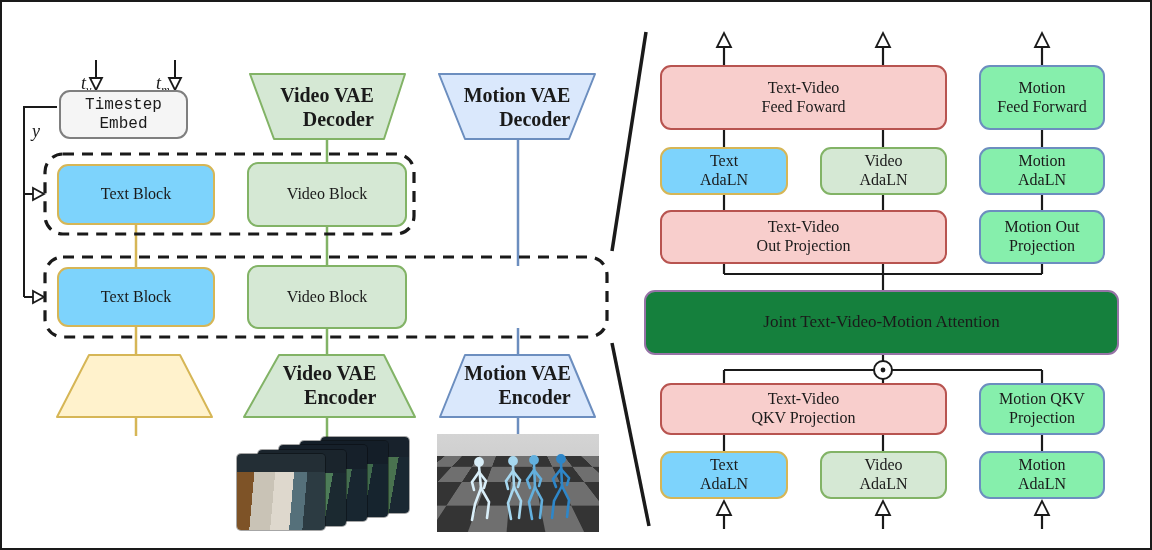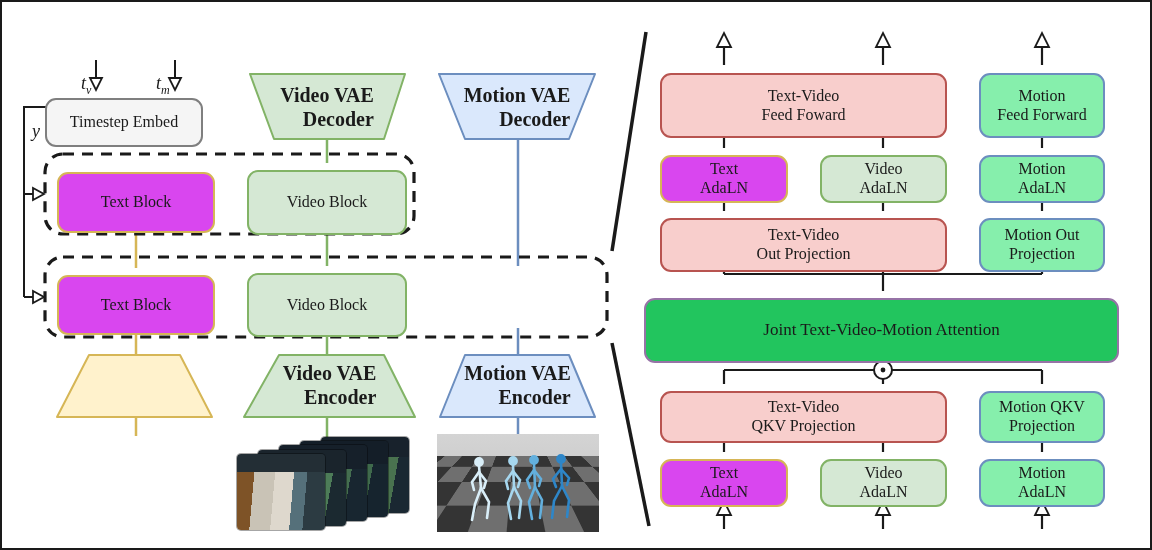--- a/index.html
+++ b/index.html
@@ -5,27 +5,27 @@
   html,body{margin:0;padding:0;background:#ffffff;}
   #canvas{
     position:relative;width:1152px;height:550px;background:#ffffff;
     border:2px solid #1a1a1a;box-sizing:border-box;overflow:hidden;
     font-family:"Liberation Serif", serif;color:#1a1a1a;
   }
   #wires{position:absolute;left:0;top:0;width:1152px;height:550px;z-index:1;}
   .box{
     position:absolute;z-index:2;display:flex;align-items:center;justify-content:center;
     text-align:center;border-radius:11px;border:2px solid;box-sizing:border-box;
-    font-size:16px;line-height:1.18;white-space:pre-line;margin-top:8px;
-  }
-  .yellow{background:#d946ef;border-color:#D6B656;}
+    font-size:16px;line-height:1.18;white-space:pre-line;
+  }
+  .yellow{background:#7dd3fc;border-color:#D6B656;}
   .green {background:#D5E8D4;border-color:#82B366;}
   .blue  {background:#86efac;border-color:#6C8EBF;}
   .red   {background:#F8CECC;border-color:#B85450;}
-  .purple{background:#22c55e;border-color:#9673A6;text-align:center;}
+  .purple{background:#15803d;border-color:#9673A6;text-align:center;}
   .gray  {background:#F5F5F5;border-color:#7f7f7f;}
   .trap-label{
     position:absolute;z-index:2;display:flex;align-items:center;justify-content:center;
     text-align:right;font-size:20px;line-height:1.18;white-space:pre-line;pointer-events:none;font-weight:bold;
   }
   .mathlab{position:absolute;z-index:2;font-style:italic;font-size:18px;margin-top:39px;}
   .mathlab sub{font-size:12px;}
   .prompt{
     position:absolute;z-index:2;background:#F7F7F7;border:2px solid #5f5f5f;border-radius:14px;
     box-sizing:border-box;display:flex;align-items:center;justify-content:center;text-align:center;
@@ -146,21 +146,21 @@
     <g>
       <circle cx="881" cy="368" r="9" fill="#ffffff" stroke="#1a1a1a" stroke-width="2"></circle>
       <circle cx="881" cy="368" r="2.4" fill="#1a1a1a"></circle>
     </g>
   </svg>
 
   <div class="mathlab" style="left:79px;top:32px;"><span>t</span><sub>v</sub></div>
   <div class="mathlab" style="left:154px;top:32px;"><span>t</span><sub>m</sub></div>
   <div class="mathlab" style="left:30px;top:80px;">y</div>
 
-  <div class="box gray" style="left:43px;top:88px;width:158px;height:49px;">Timestep Embed</div>
+  <div class="box gray" style="left:57px;top:88px;width:129px;height:49px;font-family:Liberation Mono, monospace;">Timestep Embed</div>
 
   <div class="trap-label" style="left:250px;top:76px;width:150px;height:59px;">Video VAE
 Decoder</div>
   <div class="trap-label" style="left:440px;top:76px;width:150px;height:59px;">Motion VAE
 Decoder</div>
 
   <div class="box yellow" style="left:55px;top:162px;width:158px;height:61px;">Text Block</div>
   <div class="box green" style="left:245px;top:160px;width:160px;height:65px;">Video Block</div>
 
   <div class="box yellow" style="left:55px;top:265px;width:158px;height:60px;">Text Block</div>

